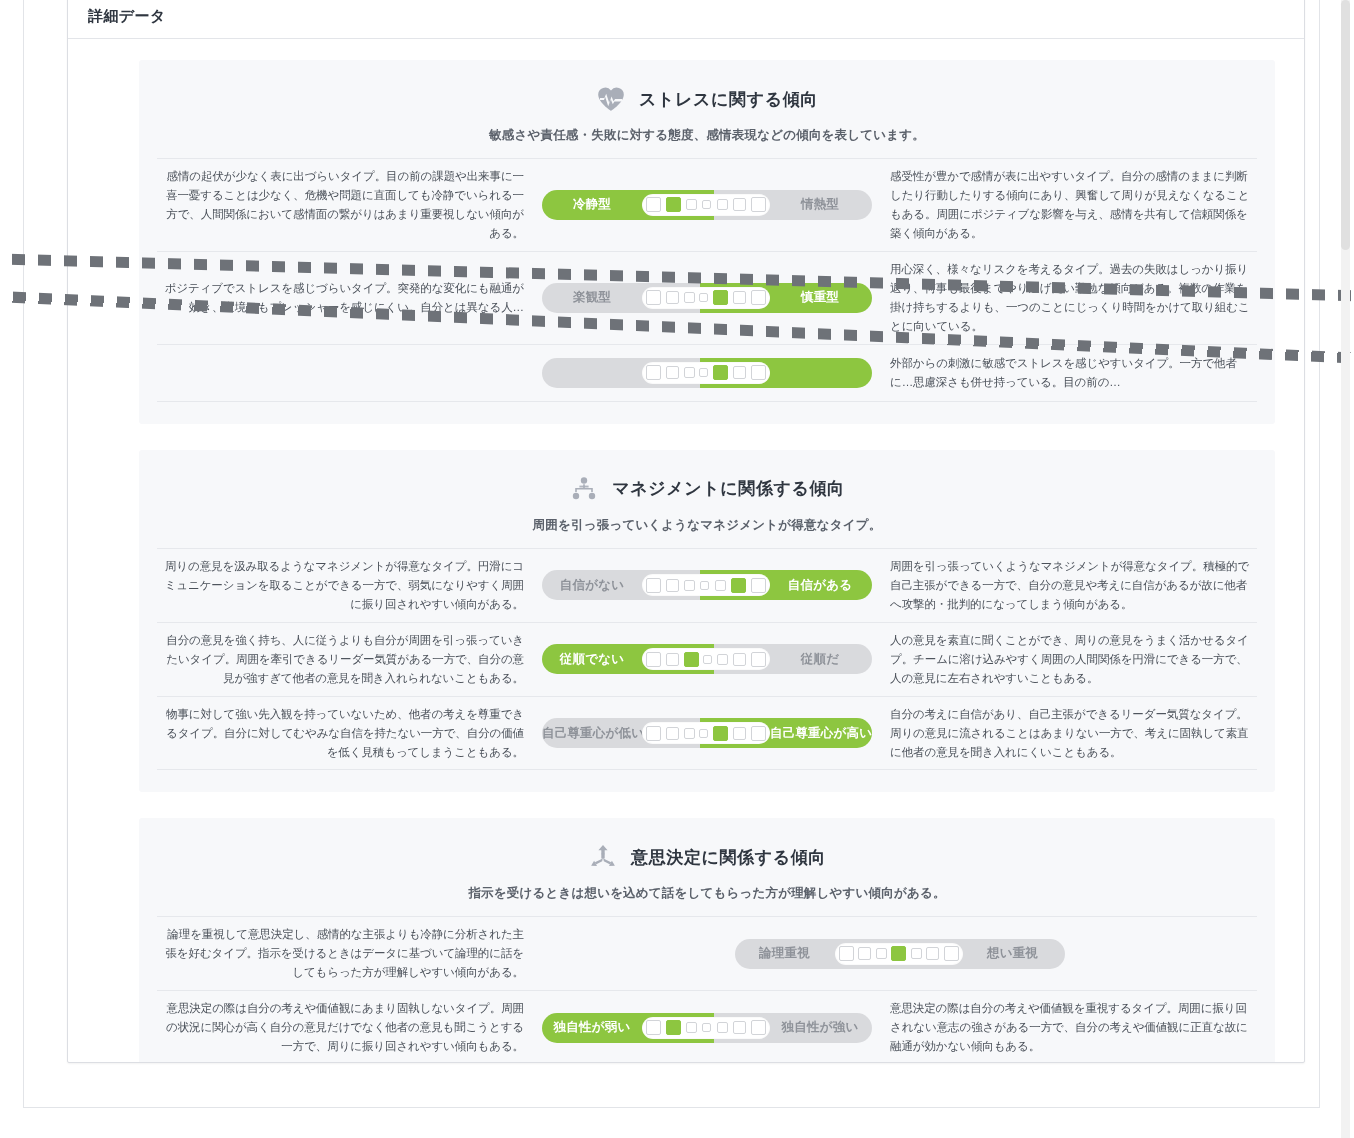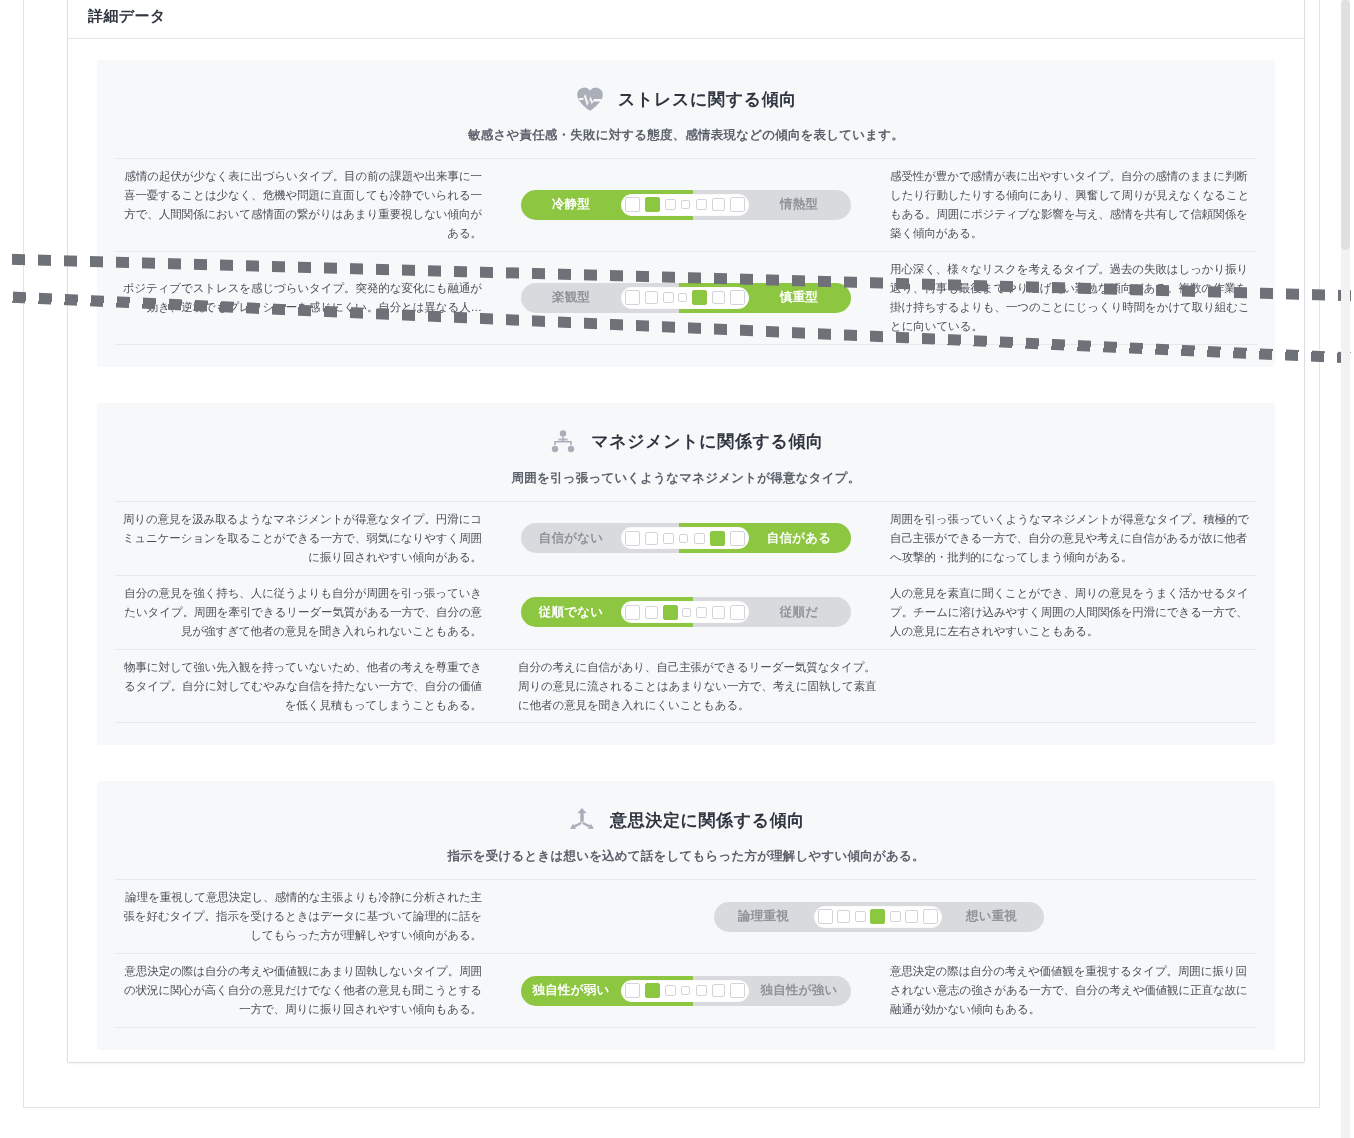--- a/index.html
+++ b/index.html
@@ -55,21 +55,22 @@
     font-size: 15px;
     font-weight: bold;
     color: #2f3640;
     letter-spacing: .4px;
   }
 
   .card-body {
     padding: 21px 29px 24px 29px;
     display: flex;
     flex-direction: column;
-    gap: 36px;
+    gap: 26px;
+    align-items: flex-end;
   }
 
   
   .section {
     background: #f7f8fa;
     border-radius: 3px;
     padding: 24px 0 22px 0;
   }
 
   .section-head {
@@ -277,20 +278,39 @@
                     <span class="seg s3"></span>
                     <span class="seg s4 on"></span>
                     <span class="seg s5"></span>
                     <span class="seg s6"></span>
                   </div>
                   <span class="g-label right active">慎重型</span>
                 </div>
               </div>
               <div class="desc desc-right">用心深く、様々なリスクを考えるタイプ。過去の失敗はしっかり振り返り、何事も最後までやり遂げたい勤勉な傾向がある。複数の作業を掛け持ちするよりも、一つのことにじっくり時間をかけて取り組むことに向いている。</div>
             </div>
+            <div class="row">
+              <div class="desc desc-left"></div>
+              <div class="gauge-cell">
+                <div class="gauge lean-right">
+                  <span class="g-label left"></span>
+                  <div class="track">
+                    <span class="seg s0"></span>
+                    <span class="seg s1"></span>
+                    <span class="seg s2"></span>
+                    <span class="seg s3"></span>
+                    <span class="seg s4 on"></span>
+                    <span class="seg s5"></span>
+                    <span class="seg s6"></span>
+                  </div>
+                  <span class="g-label right active"></span>
+                </div>
+              </div>
+              <div class="desc desc-right">外部からの刺激に敏感でストレスを感じやすいタイプ。一方で他者に…思慮深さも併せ持っている。目の前の…</div>
+            </div>
           </div>
         </div>
         <div class="section">
           <div class="section-head">
             <span class="section-icon">
               <svg width="28" height="26" viewBox="0 0 28 26">
                 <circle fill="currentColor" cx="14" cy="4.5" r="3.2"></circle>
                 <path fill="currentColor" d="M9.4 9.6h9.2v1.9H9.4z" opacity=".9"></path>
                 <path fill="currentColor" d="M13.2 8.2h1.6v5.2h-1.6zM5.2 12.1h17.6v1.5H5.2zM5.2 12.9h1.6v3.1H5.2zM21.2 12.9h1.6v3.1h-1.6z"></path>
                 <circle fill="currentColor" cx="6" cy="20" r="3.2"></circle>
@@ -334,20 +354,35 @@
                     <span class="seg s5"></span>
                     <span class="seg s6"></span>
                   </div>
                   <span class="g-label right">従順だ</span>
                 </div>
               </div>
               <div class="desc desc-right">人の意見を素直に聞くことができ、周りの意見をうまく活かせるタイプ。チームに溶け込みやすく周囲の人間関係を円滑にできる一方で、人の意見に左右されやすいこともある。</div>
             </div>
             <div class="row">
               <div class="desc desc-left">物事に対して強い先入観を持っていないため、他者の考えを尊重できるタイプ。自分に対してむやみな自信を持たない一方で、自分の価値を低く見積もってしまうこともある。</div>
+              <div class="gauge-cell">
+                <div class="gauge lean-right">
+                  <span class="g-label left">自己尊重心が低い</span>
+                  <div class="track">
+                    <span class="seg s0"></span>
+                    <span class="seg s1"></span>
+                    <span class="seg s2"></span>
+                    <span class="seg s3"></span>
+                    <span class="seg s4 on"></span>
+                    <span class="seg s5"></span>
+                    <span class="seg s6"></span>
+                  </div>
+                  <span class="g-label right active">自己尊重心が高い</span>
+                </div>
+              </div>
               <div class="desc desc-right">自分の考えに自信があり、自己主張ができるリーダー気質なタイプ。周りの意見に流されることはあまりない一方で、考えに固執して素直に他者の意見を聞き入れにくいこともある。</div>
             </div>
           </div>
         </div>
         <div class="section">
           <div class="section-head">
             <span class="section-icon">
               <svg width="28" height="26" viewBox="0 0 28 26">
                 <path fill="currentColor" d="M14 1l4.6 5.2h-2.9v4.1h-3.4V6.2H9.4z"></path>
                 <path fill="currentColor" d="M12.3 9.6h3.4v4.6h-3.4z"></path>

